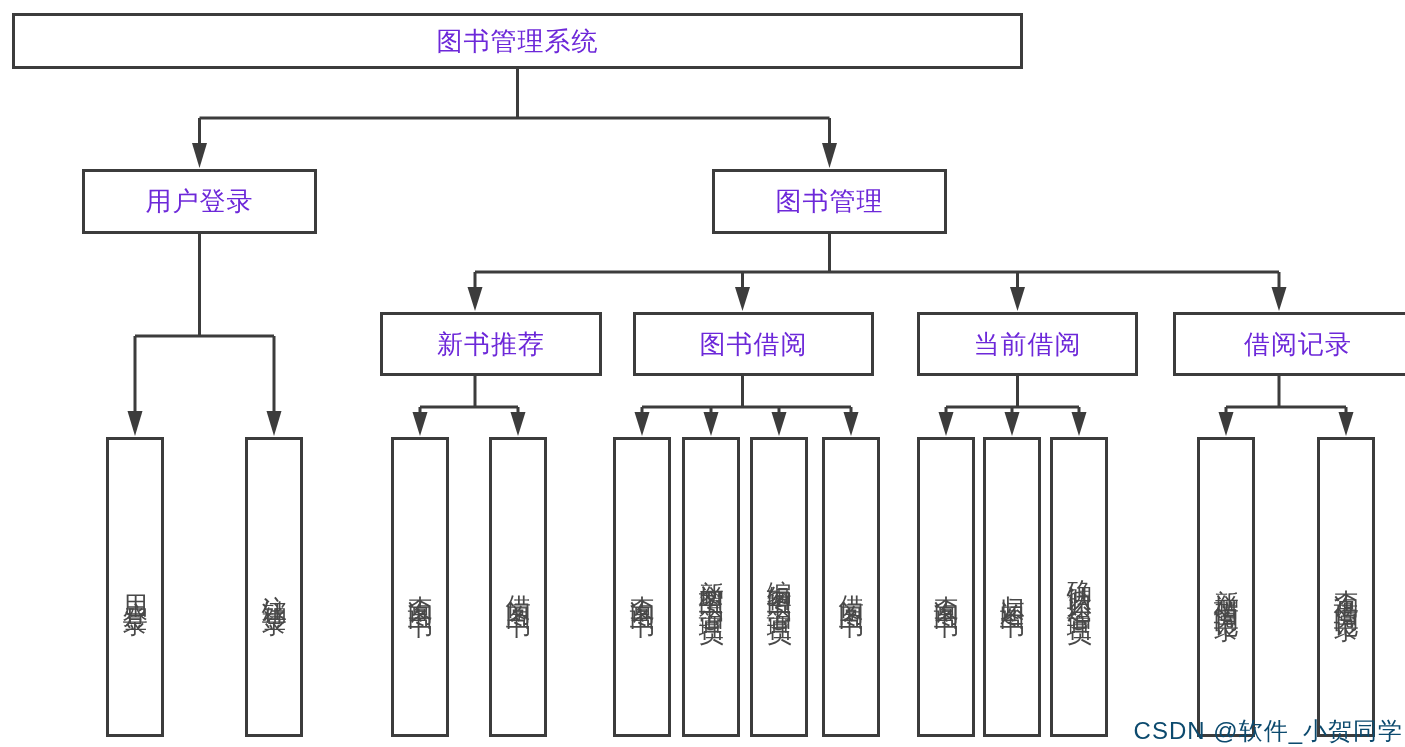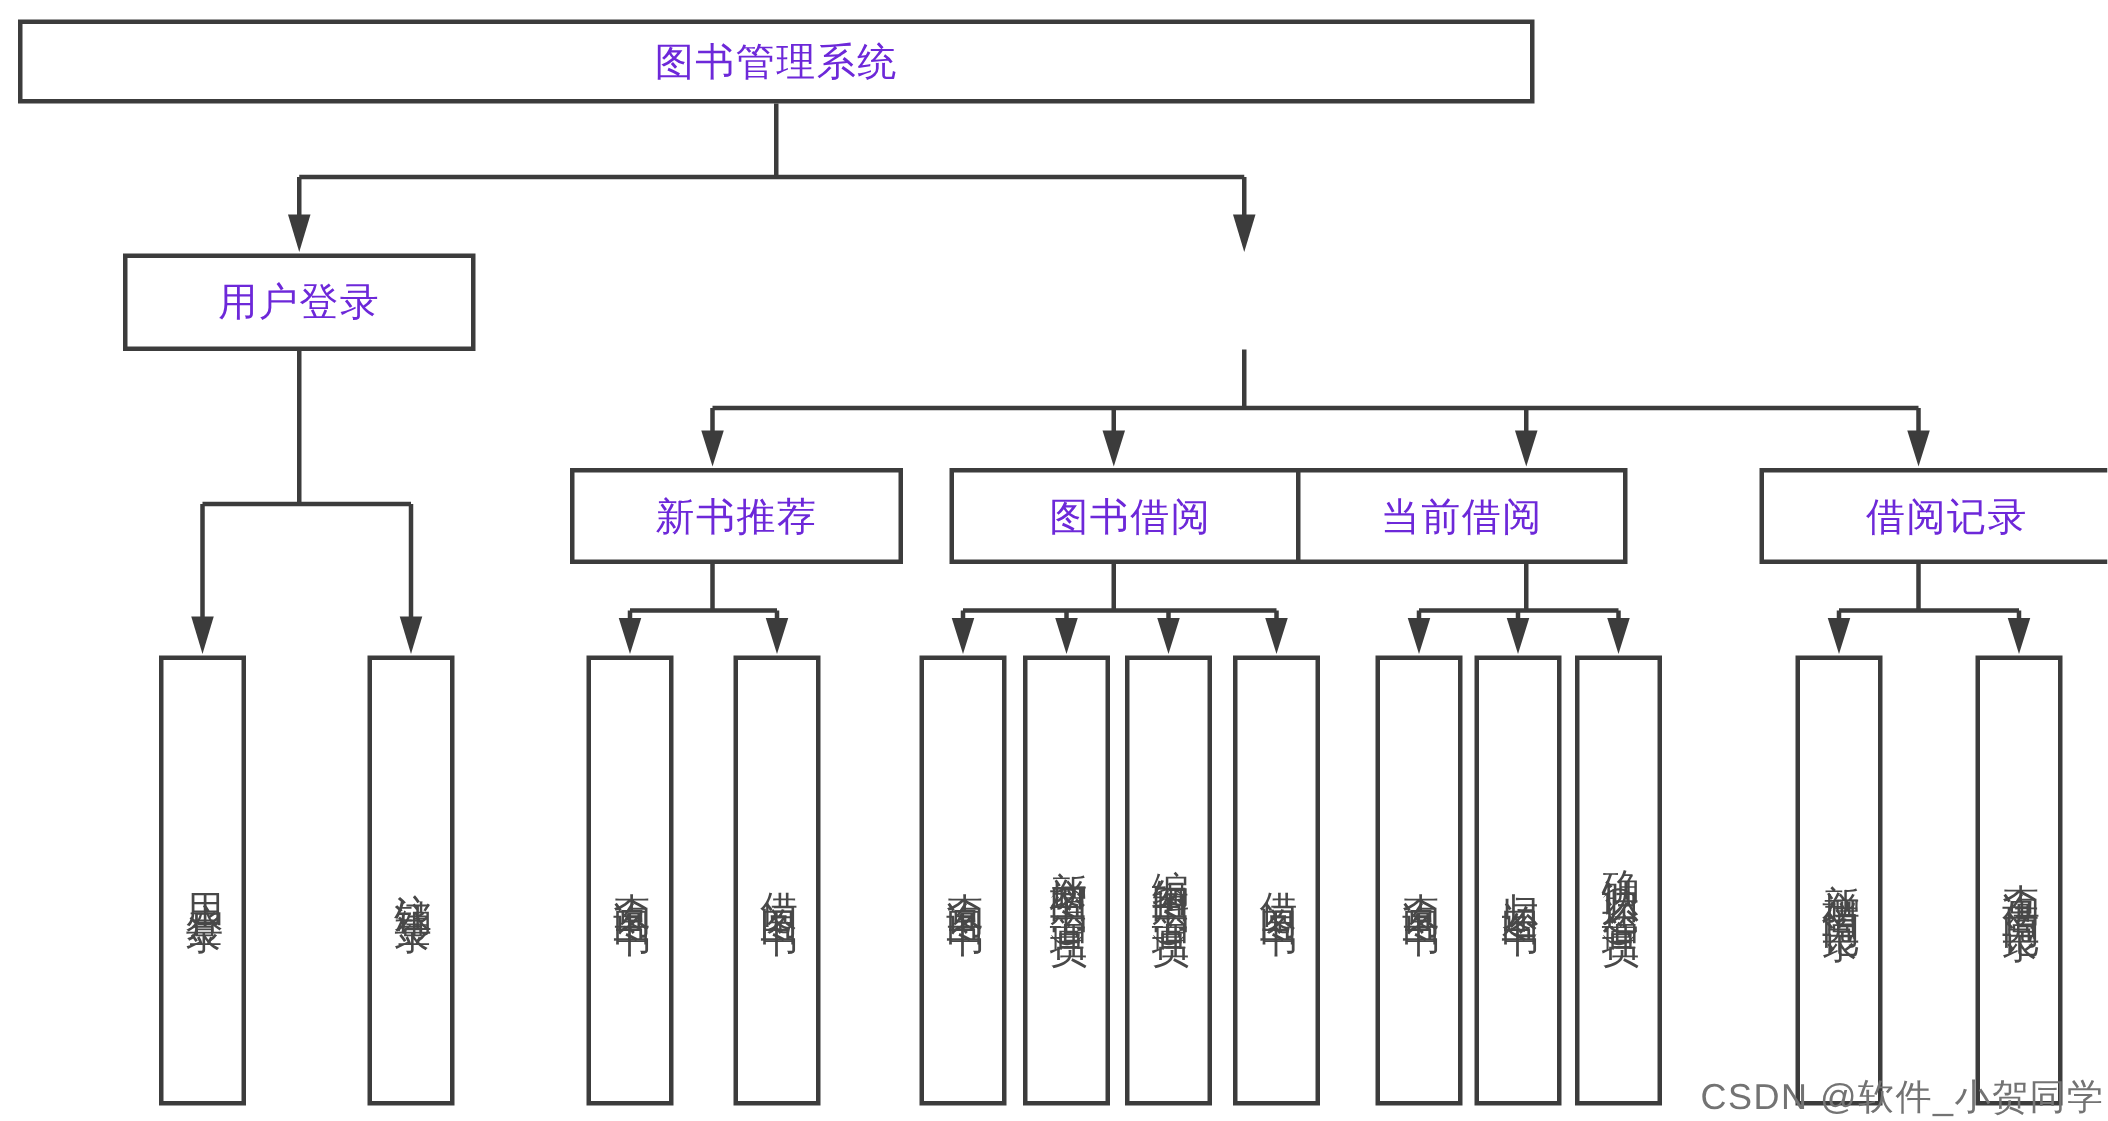--- a/index.html
+++ b/index.html
@@ -97,28 +97,31 @@
     </g>
   </svg>
 
   <div class="hnode" style="left:12px;top:13px;width:1011px;height:56px;">
     <span>图书管理系统</span>
   </div>
 
   <div class="hnode" style="left:82px;top:169px;width:235px;height:65px;">
     <span>用户登录</span>
   </div>
+  <div class="hnode" style="left:712px;top:169px;width:235px;height:65px;">
+    <span>图书管理</span>
+  </div>
 
   <div class="hnode" style="left:380px;top:312px;width:222px;height:64px;">
     <span>新书推荐</span>
   </div>
   <div class="hnode" style="left:633px;top:312px;width:241px;height:64px;">
     <span>图书借阅</span>
   </div>
-  <div class="hnode" style="left:864px;top:312px;width:221px;height:64px;">
+  <div class="hnode" style="left:917px;top:312px;width:221px;height:64px;">
     <span>当前借阅</span>
   </div>
   <div class="hnode" style="left:1173px;top:312px;width:250px;height:64px;">
     <span>借阅记录</span>
   </div>
 
   <div class="vnode" style="left:106px;">
     <span class="vtext">用户登录</span>
   </div>
   <div class="vnode" style="left:245px;">
@@ -155,14 +158,14 @@
     <span class="vtext">确认归还（管理员）</span>
   </div>
 
   <div class="vnode" style="left:1197px;">
     <span class="vtext">新增借阅记录</span>
   </div>
   <div class="vnode" style="left:1317px;">
     <span class="vtext">查询借阅记录</span>
   </div>
 
-  <div class="watermark" style="color: #737373;">CSDN @软件_小贺同学</div>
+  <div class="watermark" style="color: #0c4a6e;">CSDN @软件_小贺同学</div>
 </div>
 
 </body></html>

